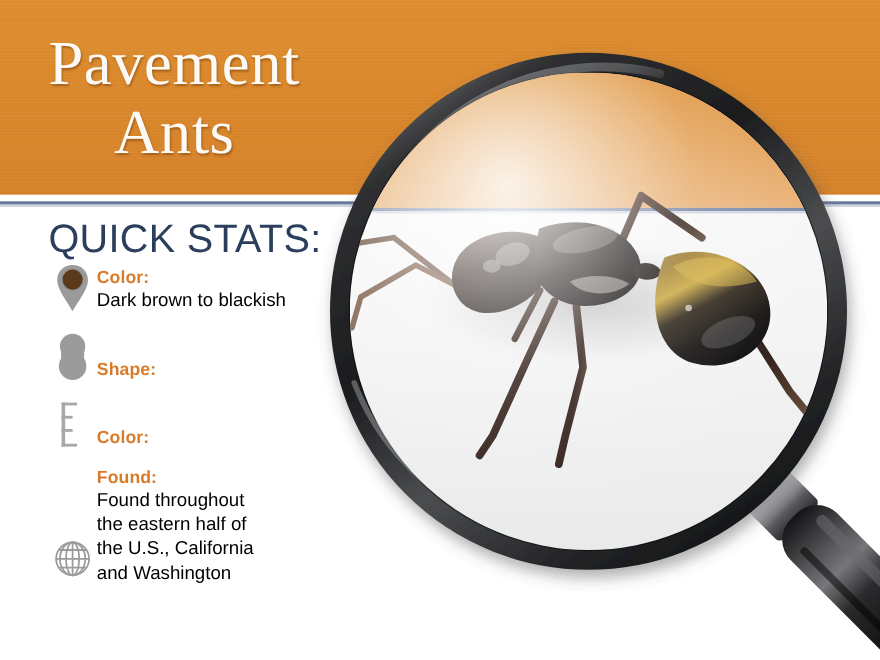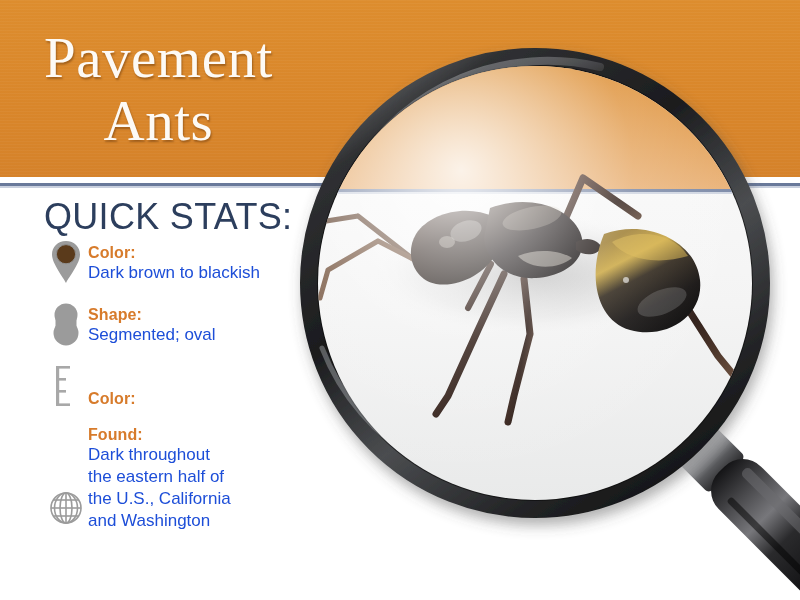--- a/index.html
+++ b/index.html
@@ -100,21 +100,21 @@
   .stat-body { flex: 1 1 auto; padding-top: 1px; }
 
   .stat-label {
     color: #d77b2b;
     font-size: 16px;
     font-weight: bold;
     line-height: 19px;
     letter-spacing: .1px;
   }
   .stat-value {
-    color: #1d4ed8;
+    color: #000000;
     font-size: 17px;
     line-height: 22px;
     white-space: pre-line;
   }
 
   
   .magnifier {
     position: absolute;
     left: 300px; top: 48px;
     width: 470px; height: 470px;
@@ -327,21 +327,20 @@
     <div class="stat-row">
       <div class="stat-icon">
         <svg width="30" height="44" viewBox="0 0 30 44">
           <circle cx="15" cy="13" r="11.5" fill="#9b9b9b"></circle>
           <circle cx="15" cy="31" r="12.5" fill="#9b9b9b"></circle>
           <rect x="4.5" y="12" width="21" height="18" fill="#9b9b9b"></rect>
         </svg>
       </div>
       <div class="stat-body">
         <div class="stat-label">Shape:</div>
-        <div class="stat-value">Segmented; oval</div>
       </div>
     </div>
 
     <div class="stat-row">
       <div class="stat-icon">
         <svg width="26" height="44" viewBox="0 0 26 44">
           <rect x="3" y="2" width="3.2" height="40" fill="#a8a8a8"></rect>
           <rect x="3" y="2" width="14" height="2.6" fill="#a8a8a8"></rect>
           <rect x="3" y="14" width="10" height="2.6" fill="#a8a8a8"></rect>
           <rect x="3" y="26" width="10" height="2.6" fill="#a8a8a8"></rect>
@@ -362,21 +361,21 @@
             <ellipse cx="16" cy="16" rx="11.5" ry="15"></ellipse>
             <line x1="16" y1="1" x2="16" y2="31"></line>
             <line x1="1" y1="16" x2="31" y2="16"></line>
             <path d="M3.6 8 H28.4"></path>
             <path d="M3.6 24 H28.4"></path>
           </g>
         </svg>
       </div>
       <div class="stat-body">
         <div class="stat-label">Found:</div>
-        <div class="stat-value">Dark throughout
+        <div class="stat-value">Found throughout
 the eastern half of
 the U.S., California
 and Washington</div>
       </div>
     </div>
 
   </div>
 
 </div>
 

